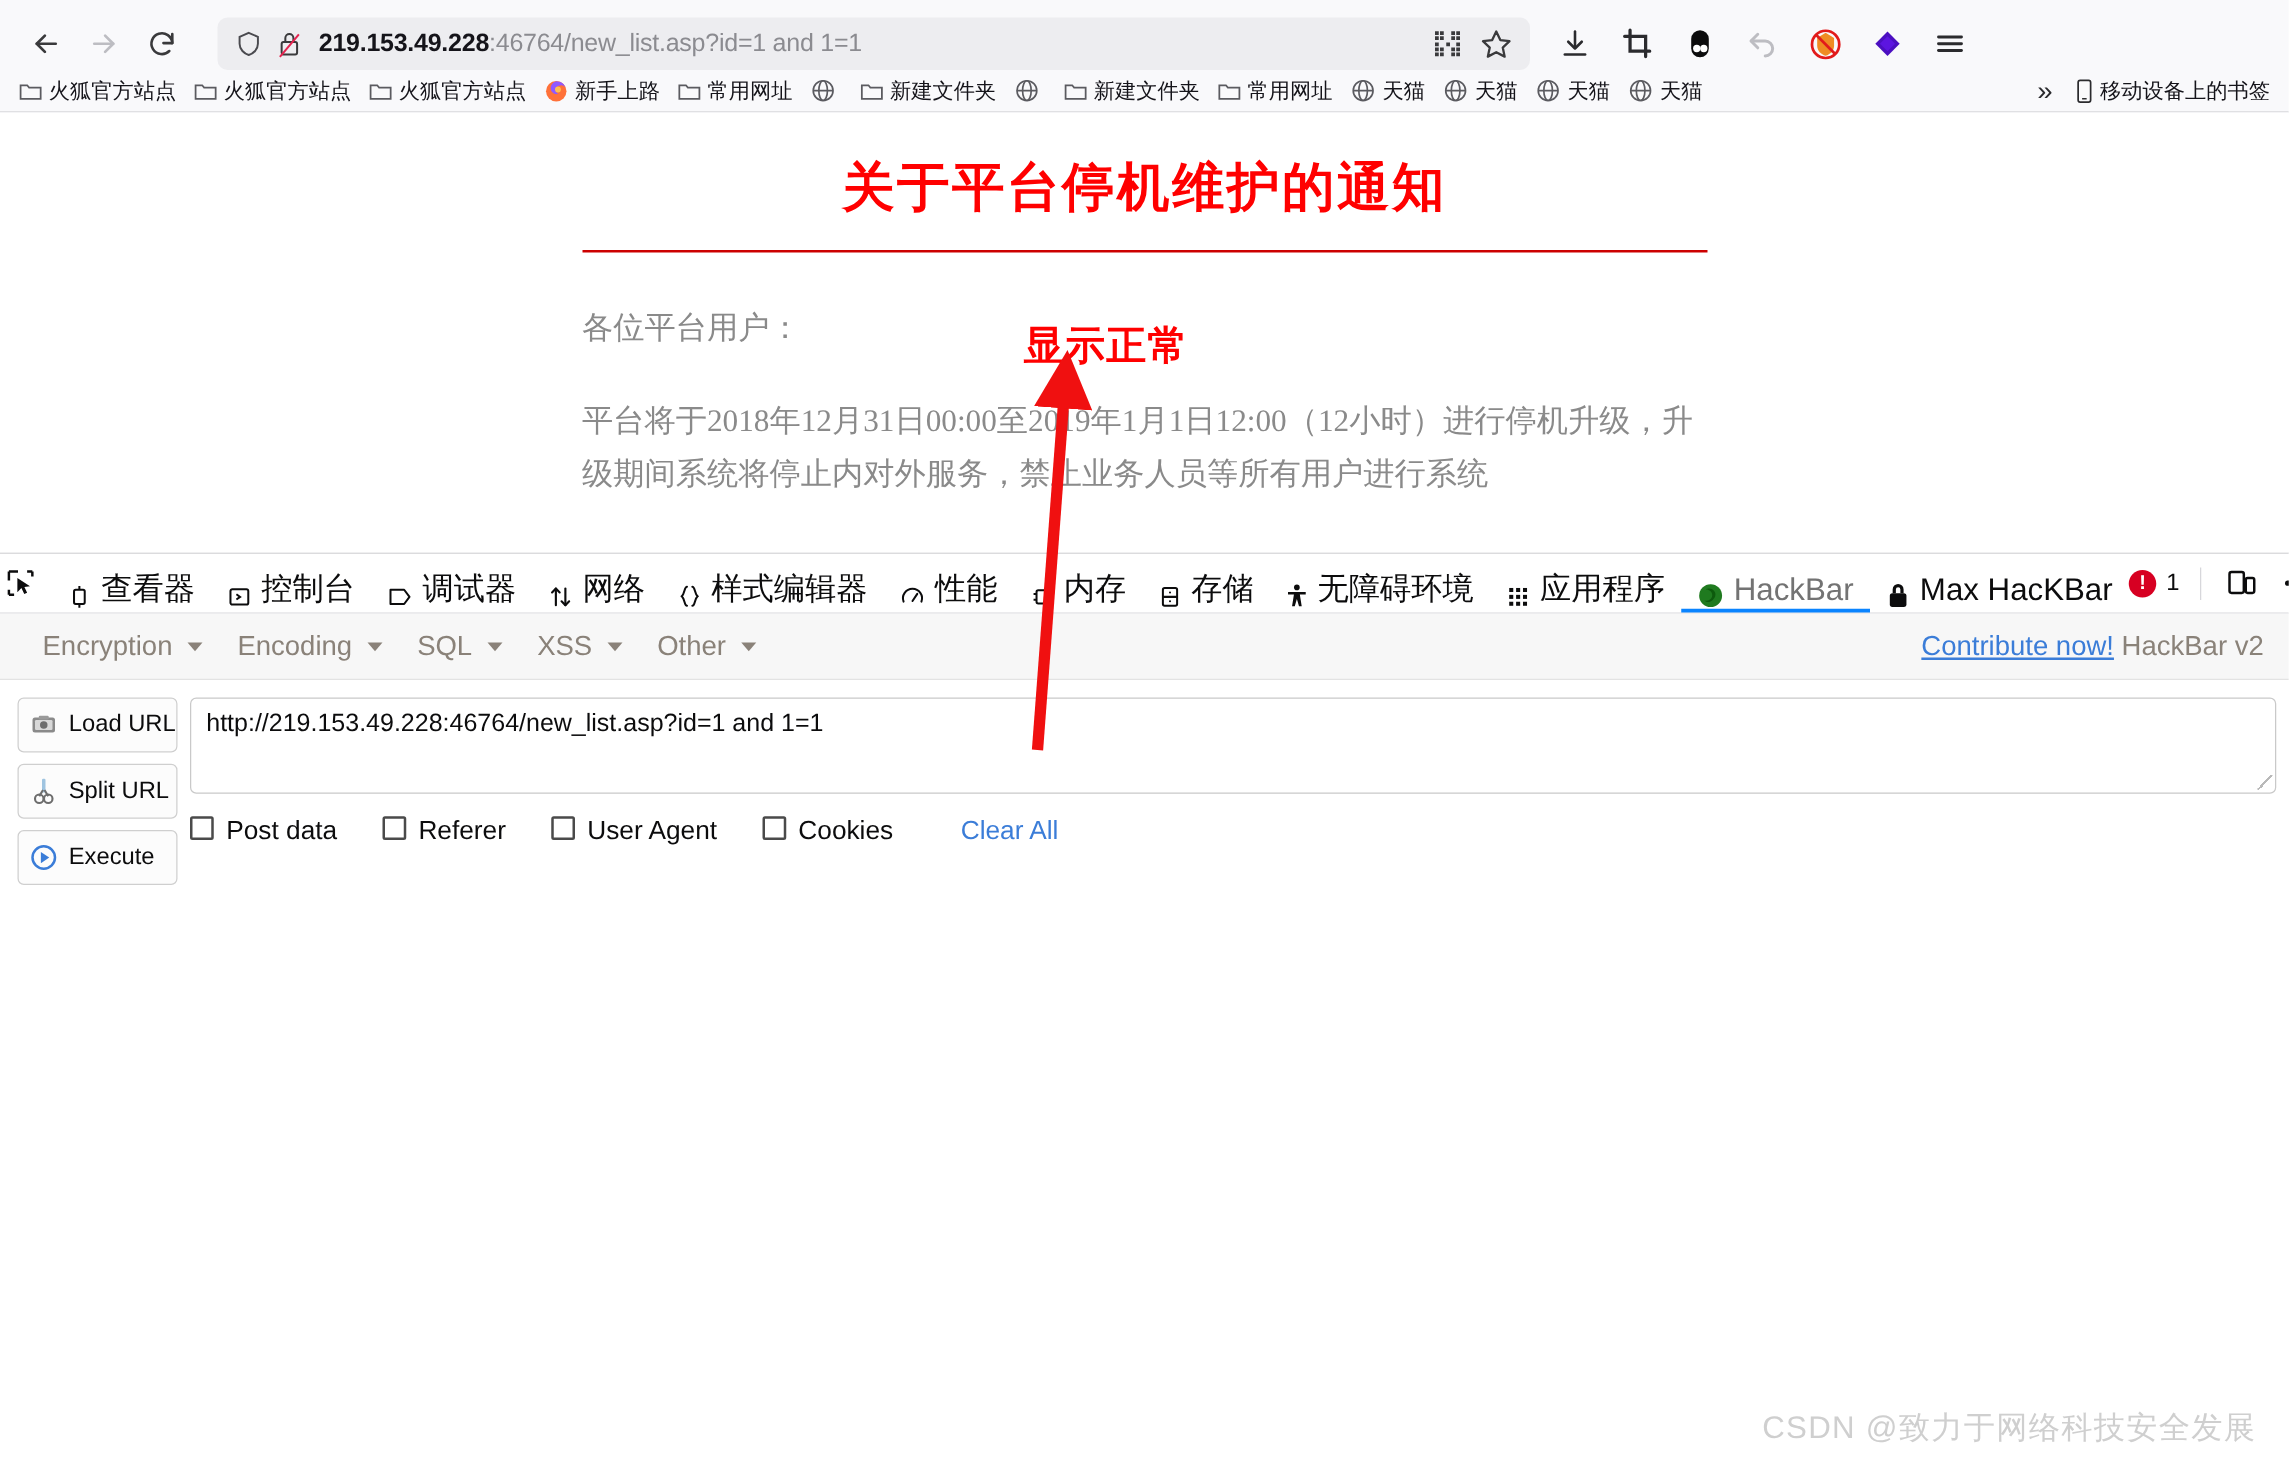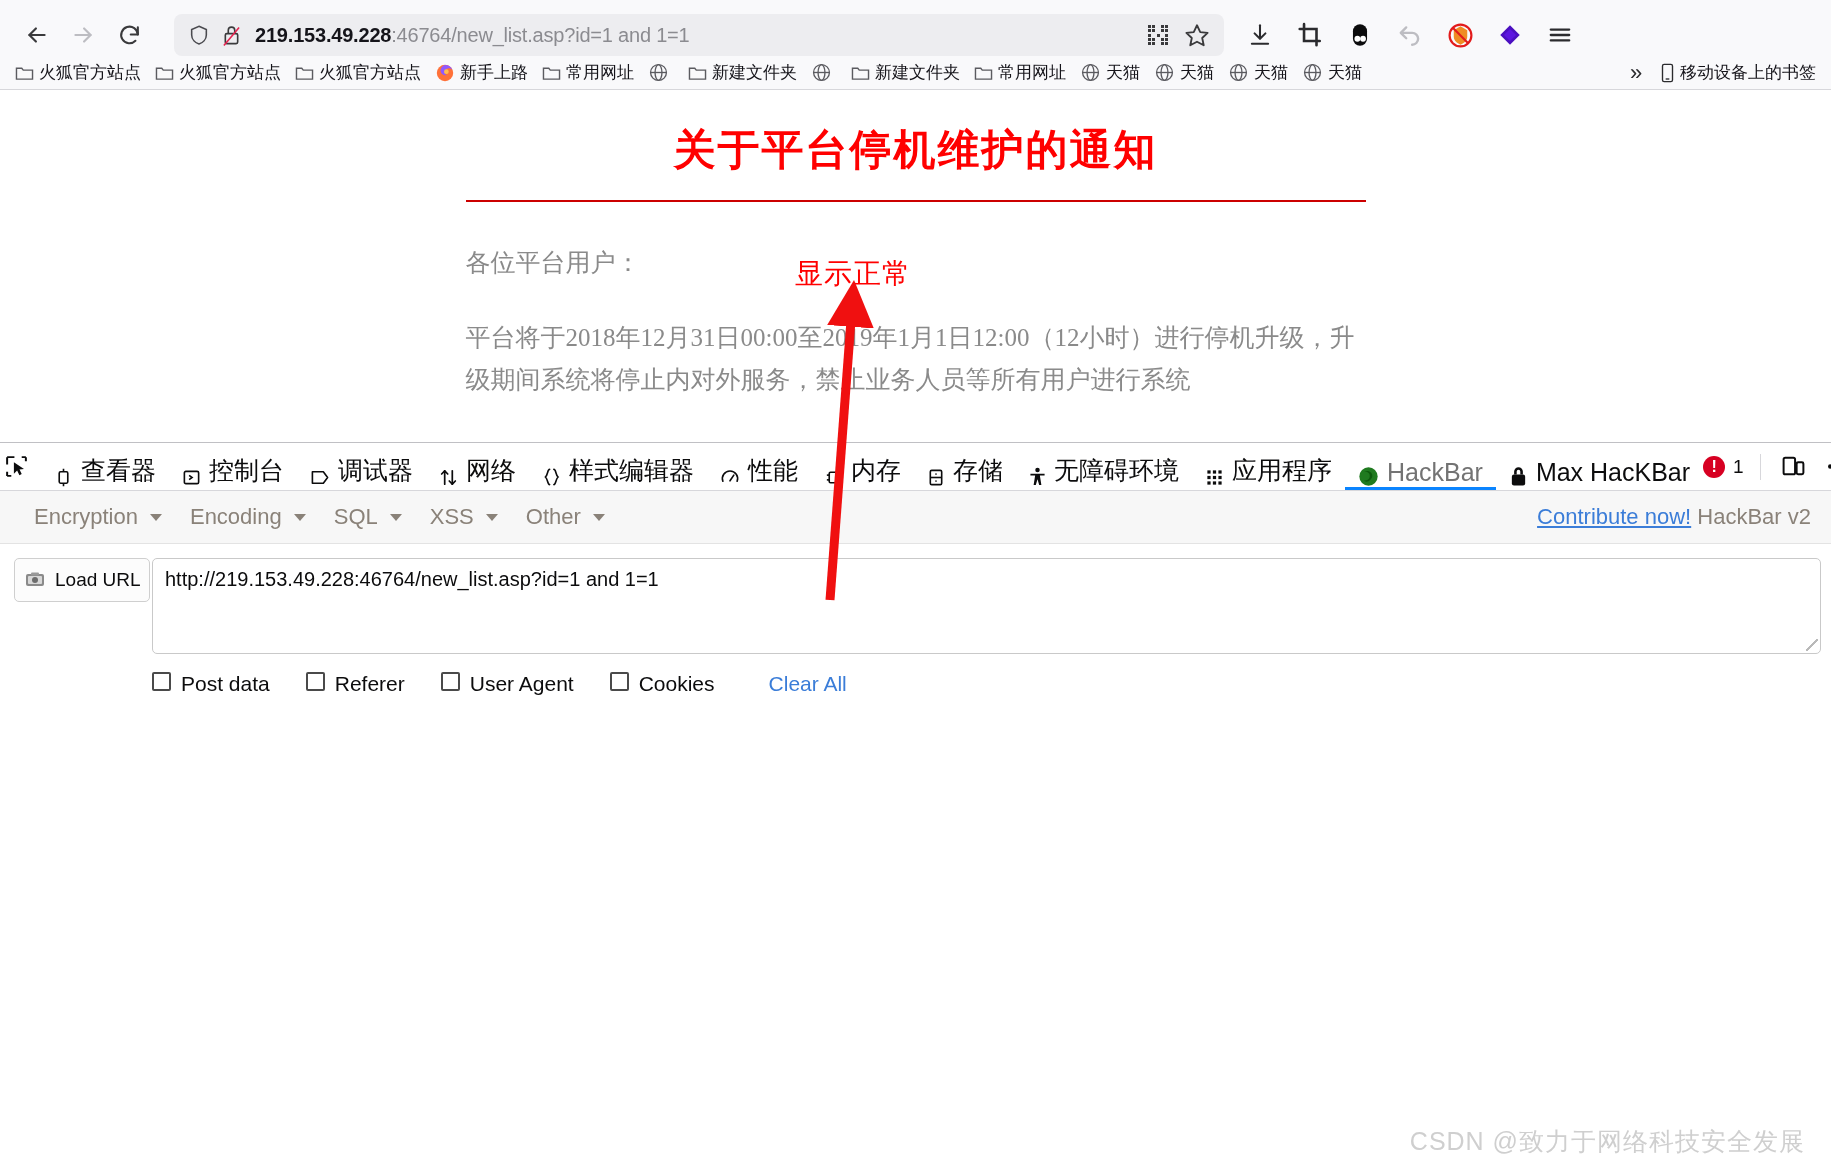--- a/index.html
+++ b/index.html
@@ -122,25 +122,25 @@
     font-size:25px;
     color:#8a8a8a;
     line-height:1.65;
   }
   #notice-body .greeting { margin:0 0 34px 0; }
   #notice-body .para { margin:0; text-indent:0; }
 
   
   #annotation-label {
     position:absolute;
-    left:795px; top:255px;
+    left:819px; top:255px;
     color:#ff0000;
     font-family:"Liberation Sans", sans-serif;
-    font-size:28px;
-    font-weight:400;
+    font-size:32px;
+    font-weight:700;
     letter-spacing:1px;
   }
   #annotation-arrow {
     position:absolute;
     left:0; top:0; width:1831px; height:1174px;
     pointer-events:none;
   }
 
   
   #devtools {
@@ -208,38 +208,38 @@
     border-left:6px solid transparent;
     border-right:6px solid transparent;
     border-top:7px solid #8a8279;
     display:inline-block;
   }
   #hb-menu-flex { flex:1; }
   #hb-credit { font-size:22px; color:#8a8279; white-space:nowrap; padding-right:0px; }
   #hb-credit .hb-link { color:#3b7dd8;text-decoration:underline; }
 
   #hb-main { display:flex; padding:14px 0 0 14px; }
-  #hb-buttons { width:128px; flex:none; display:flex; flex-direction:row; gap:9px; }
+  #hb-buttons { width:128px; flex:none; display:flex; flex-direction:column; gap:9px; }
   .hb-btn {
     height:44px;
     background:#fcfcfc;
     border:1px solid #cfcfcf;
     border-radius:5px;
     display:flex; align-items:center; gap:8px;
     padding:0 8px;
     font-size:19px;
     color:#0c0c0d;
     white-space:nowrap;
   }
   .hb-btn .hb-bico { width:24px; height:24px; flex:none; display:flex; align-items:center; justify-content:center; }
 
   #hb-right { flex:1; padding:0 10px 0 10px; min-width:0; }
   #hb-textarea {
     width:100%;
-    height:96px;
+    height:77px;
     border:1px solid #c9c9c9;
     border-radius:5px;
     padding:9px 12px;
     font-size:20px;
     color:#0c0c0d;
     font-family:"Liberation Sans", sans-serif;
     background:#fff;
     resize:none;
     outline:none;
     overflow:hidden;

